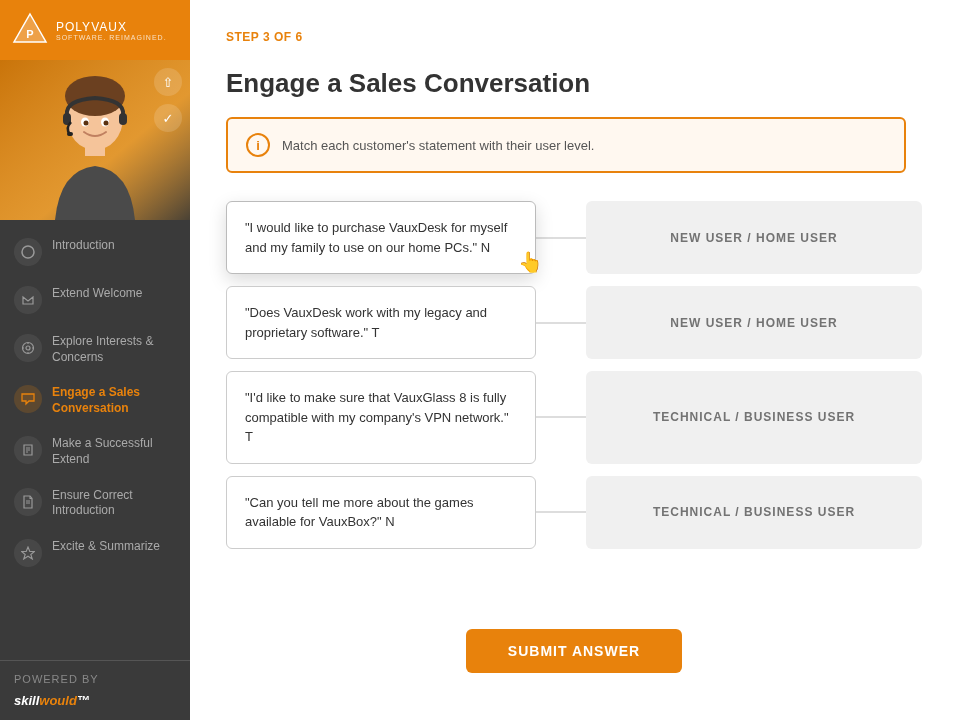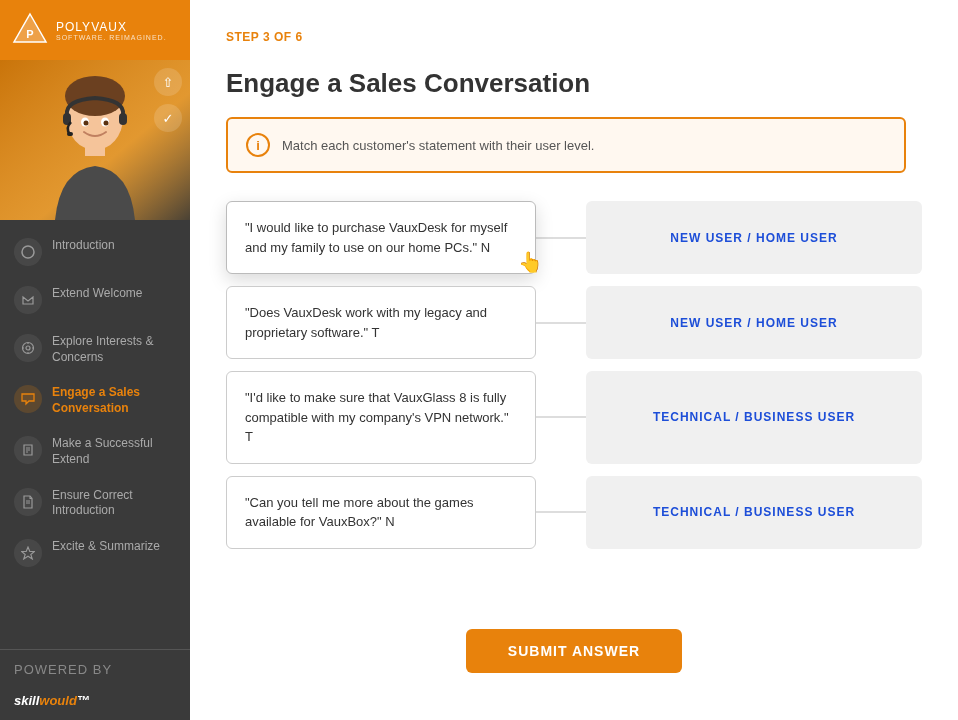--- a/index.html
+++ b/index.html
@@ -106,24 +106,24 @@
       color: #e8820c;
     }
 
     #powered-by {
       padding: 12px 14px;
       border-top: 1px solid #555;
     }
 
     #powered-text {
       color: #888;
-      font-size: 13px;
+      font-size: 11px;
       text-transform: uppercase;
       letter-spacing: 1px;
-      margin-bottom: 16px;
+      margin-bottom: 8px;
     }
 
     #skillspace-logo {
       color: white;
       font-size: 13px;
       font-weight: bold;
       font-style: italic;
     }
 
     #skillspace-logo span {
@@ -244,21 +244,21 @@
       border-radius: 6px;
       display: flex;
       align-items: center;
       justify-content: center;
       min-height: 60px;
     }
 
     .drop-zone-label {
       font-size: 12px;
       font-weight: bold;
-      color: #1d4ed8;
+      color: #737373;
       text-transform: uppercase;
       letter-spacing: 1px;
       text-align: center;
     }
 
     #submit-btn {
       position: absolute;
       bottom: 24px;
       left: 50%;
       transform: translateX(-50%);

